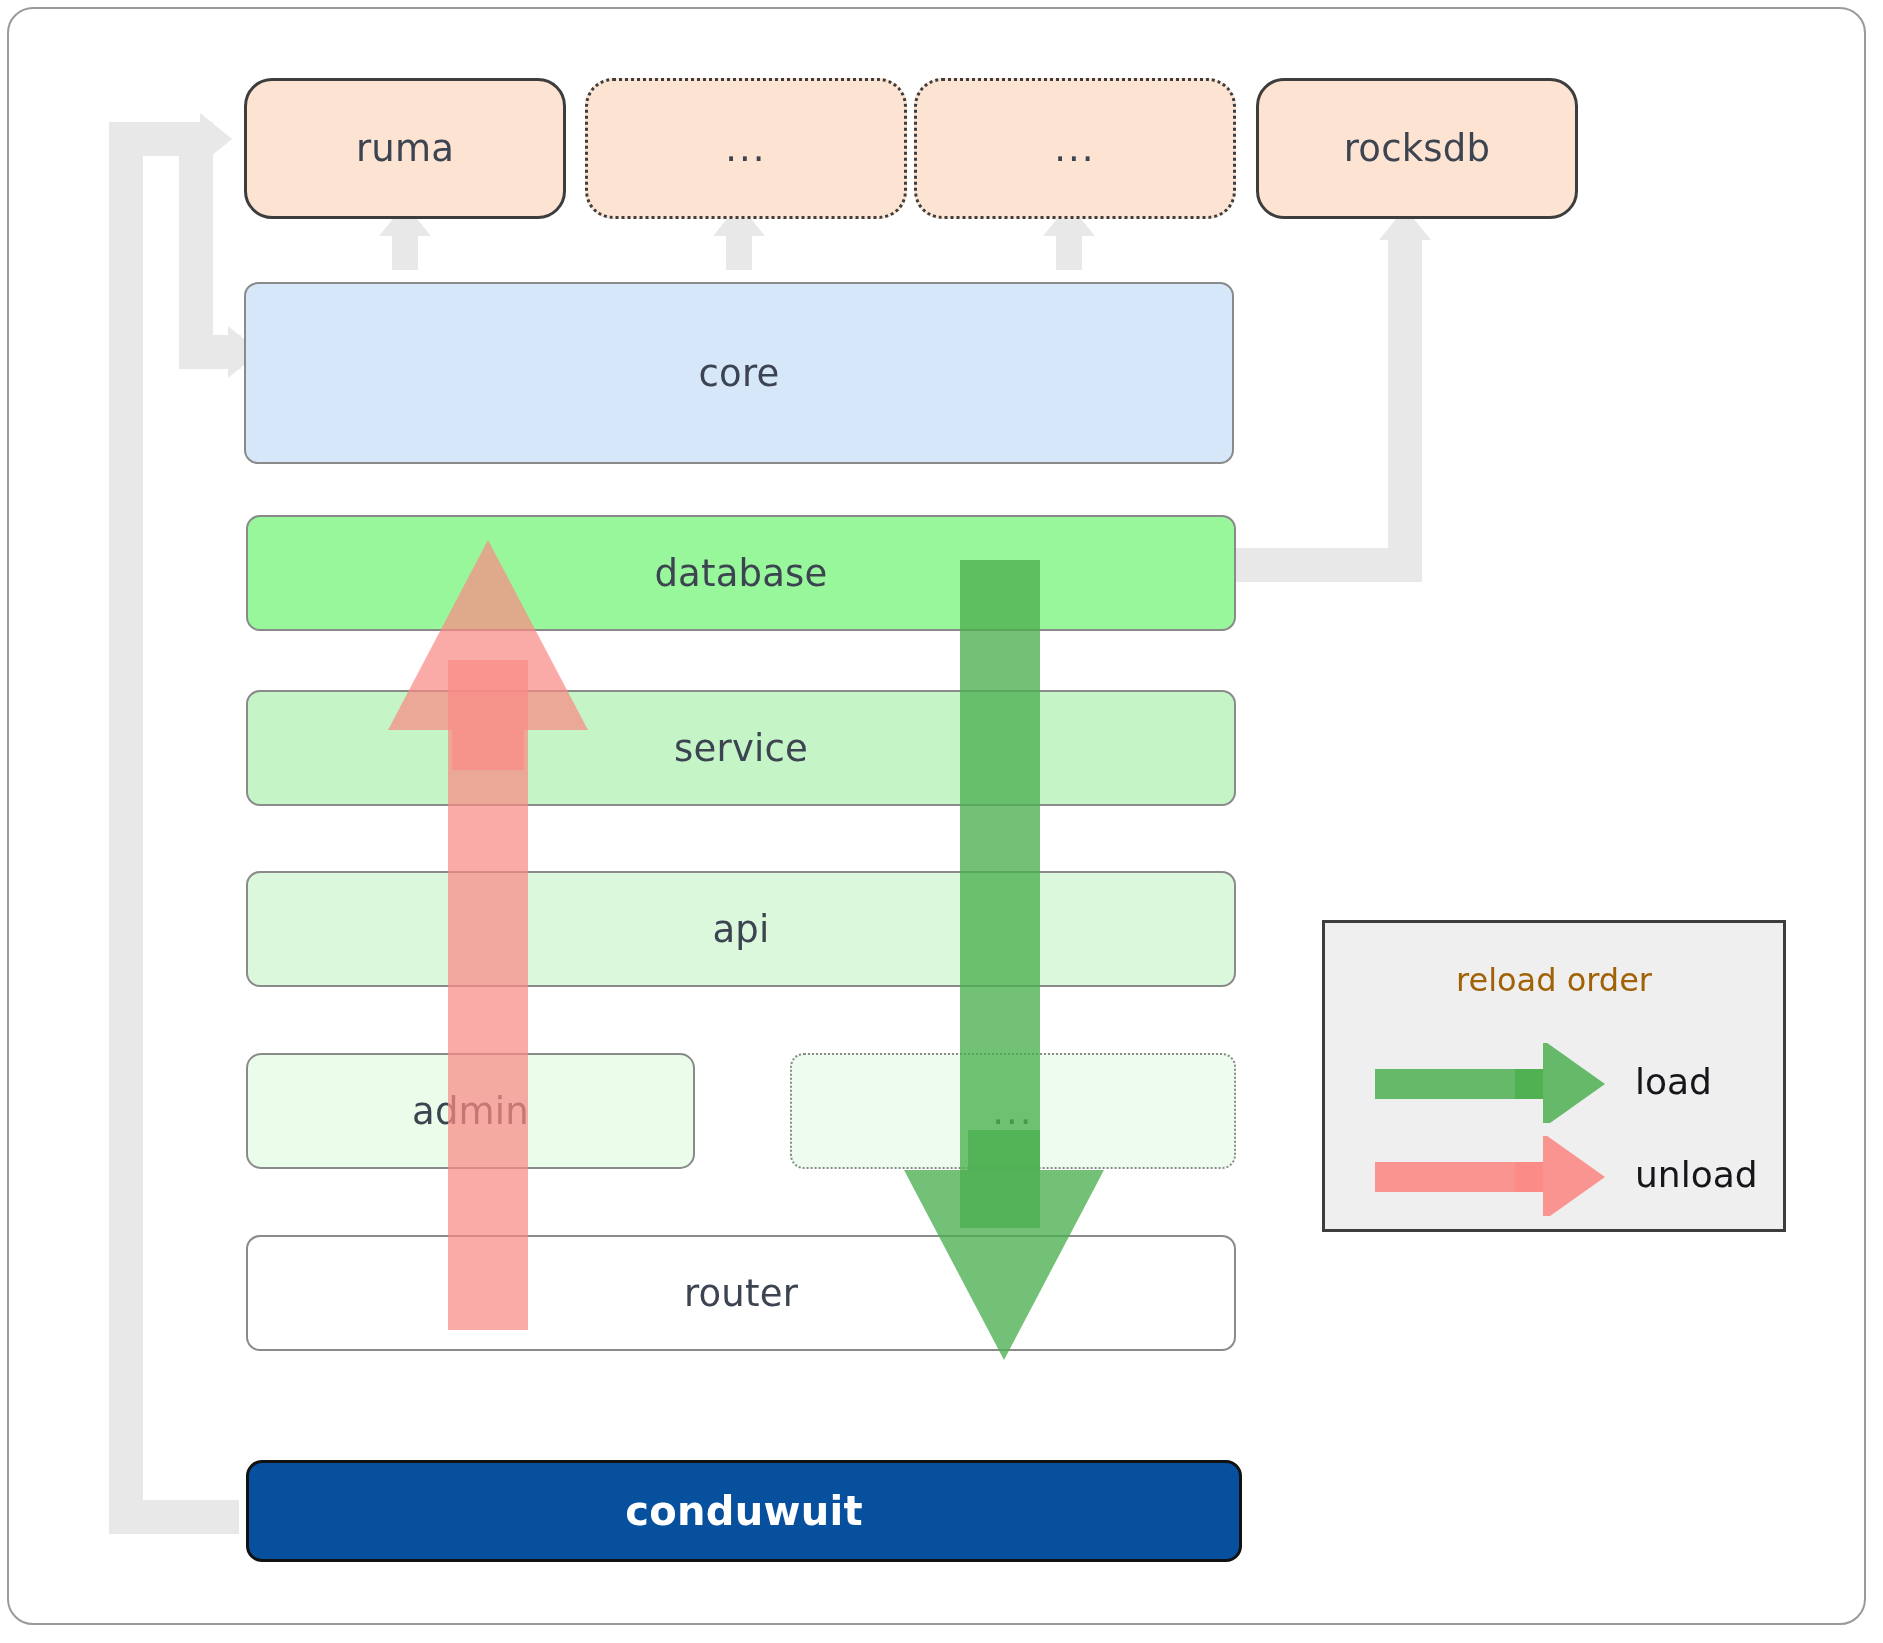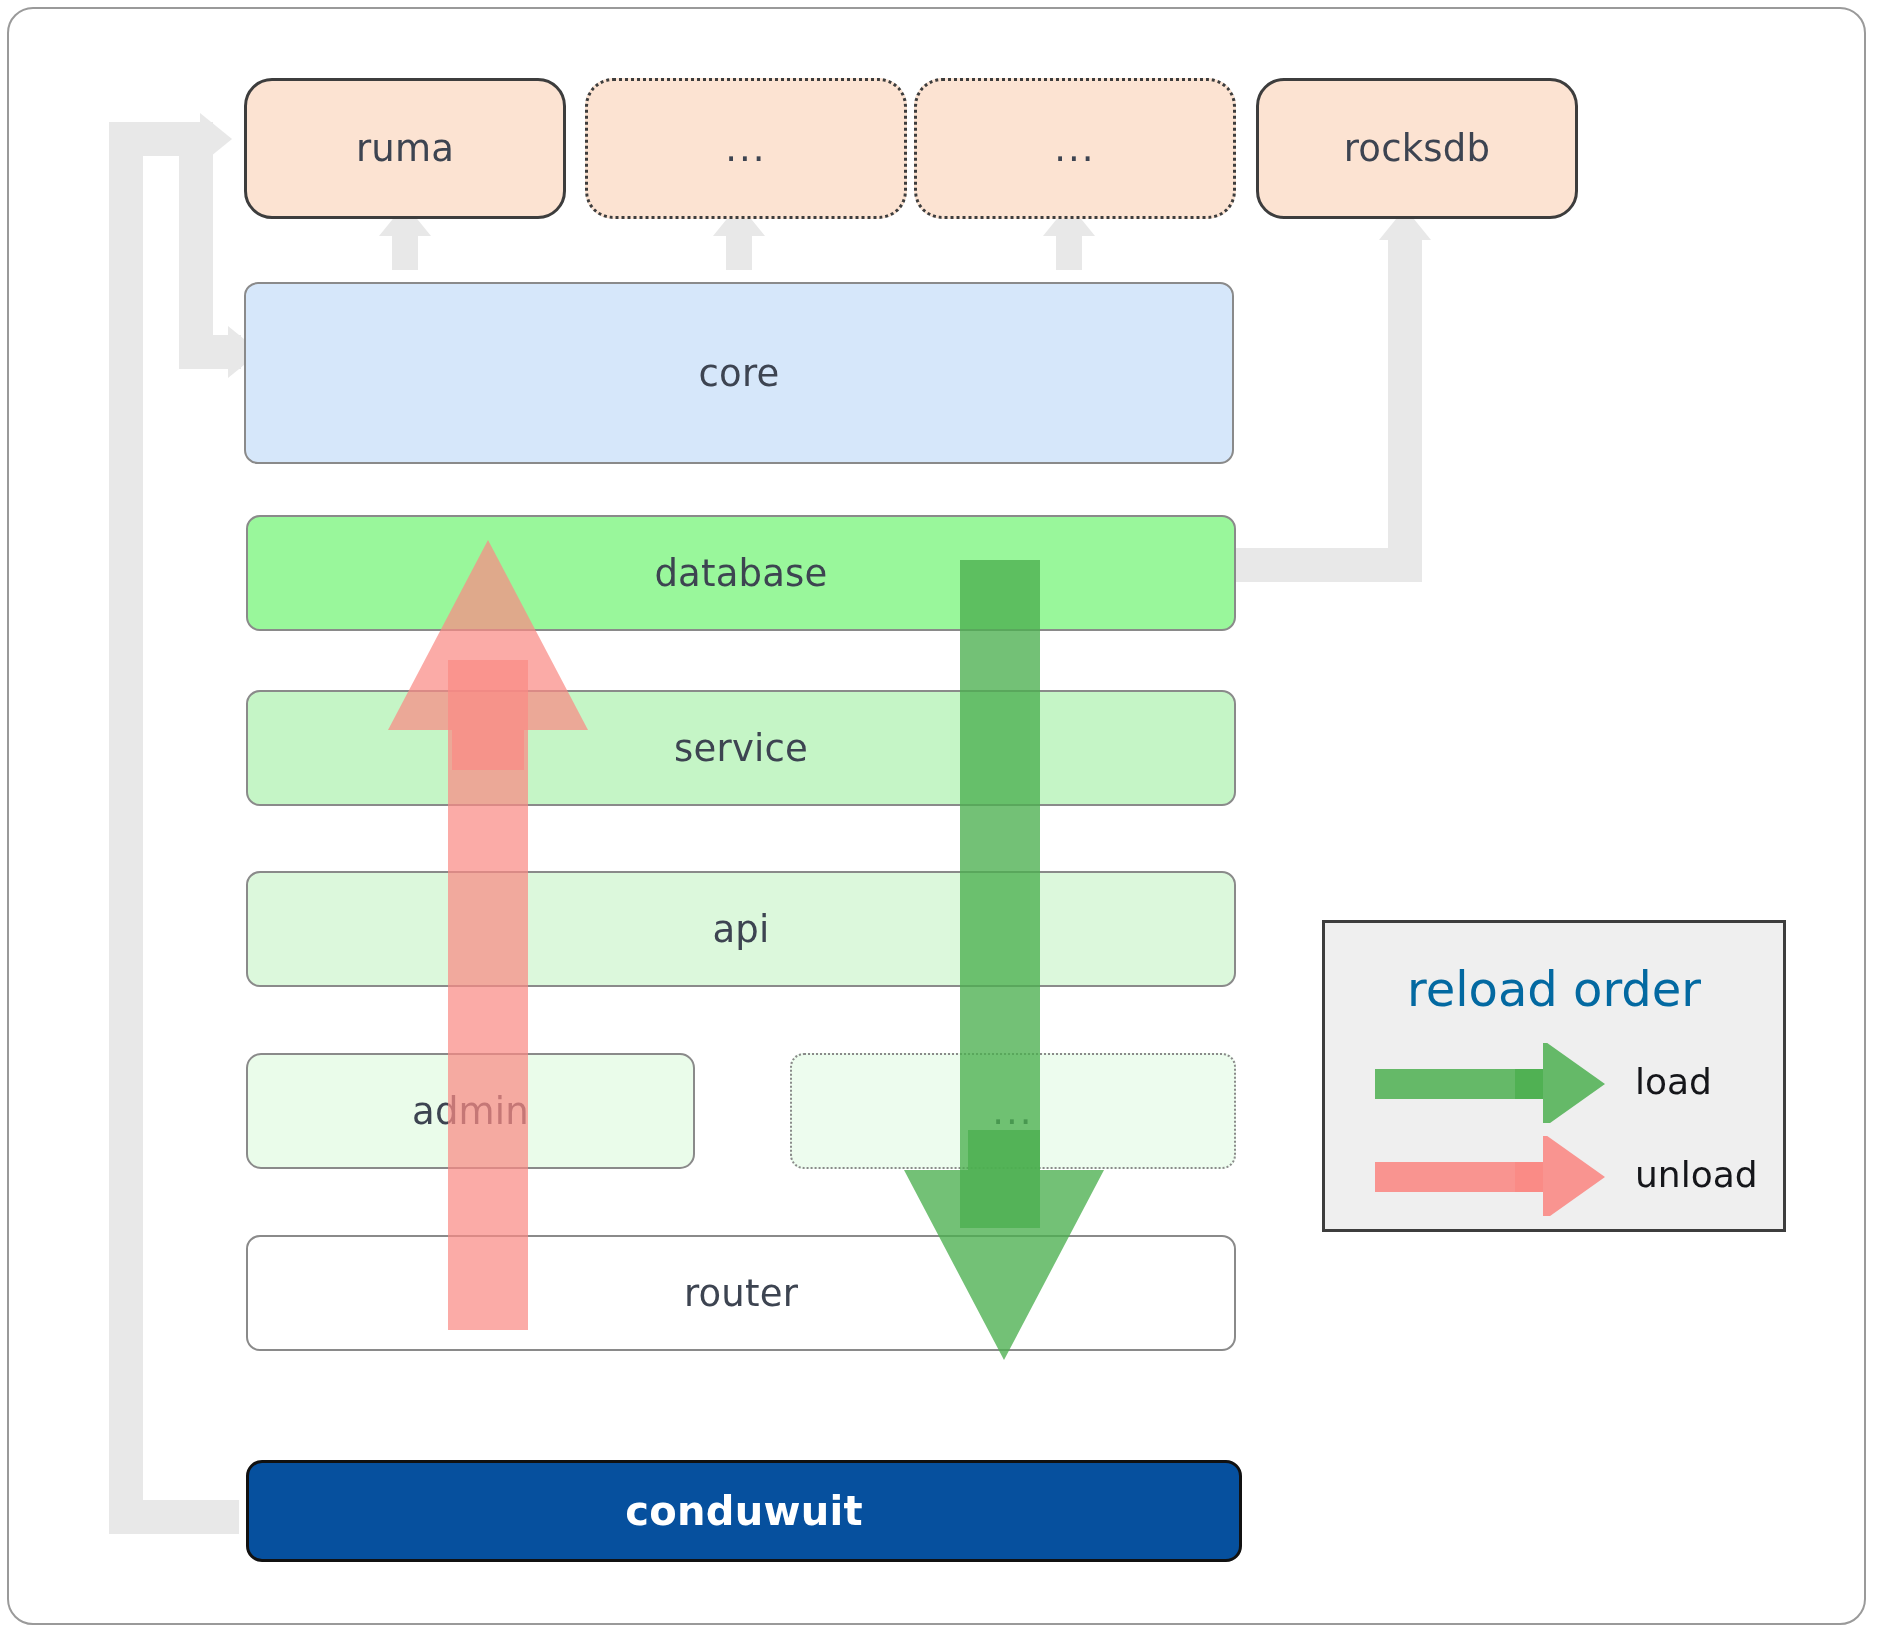--- a/index.html
+++ b/index.html
@@ -63,21 +63,21 @@
   
   .flow{position:absolute;}
   .flow svg{display:block;overflow:visible;}
 
   
   .legend{
     position:absolute;background:#EFEFEF;border:3px solid #3d3d3d;box-sizing:border-box;
   }
   .legend-title{
     position:absolute;left:0;right:0;top:38px;text-align:center;
-    font-size:48px;color:#0369a1;
+    font-size:32px;color:#a16207;
   }
   .legend-row-label{
     position:absolute;font-size:36px;color:#15161a;
   }
 </style>
 </head>
 <body>
 
 <div class="stage">
 

